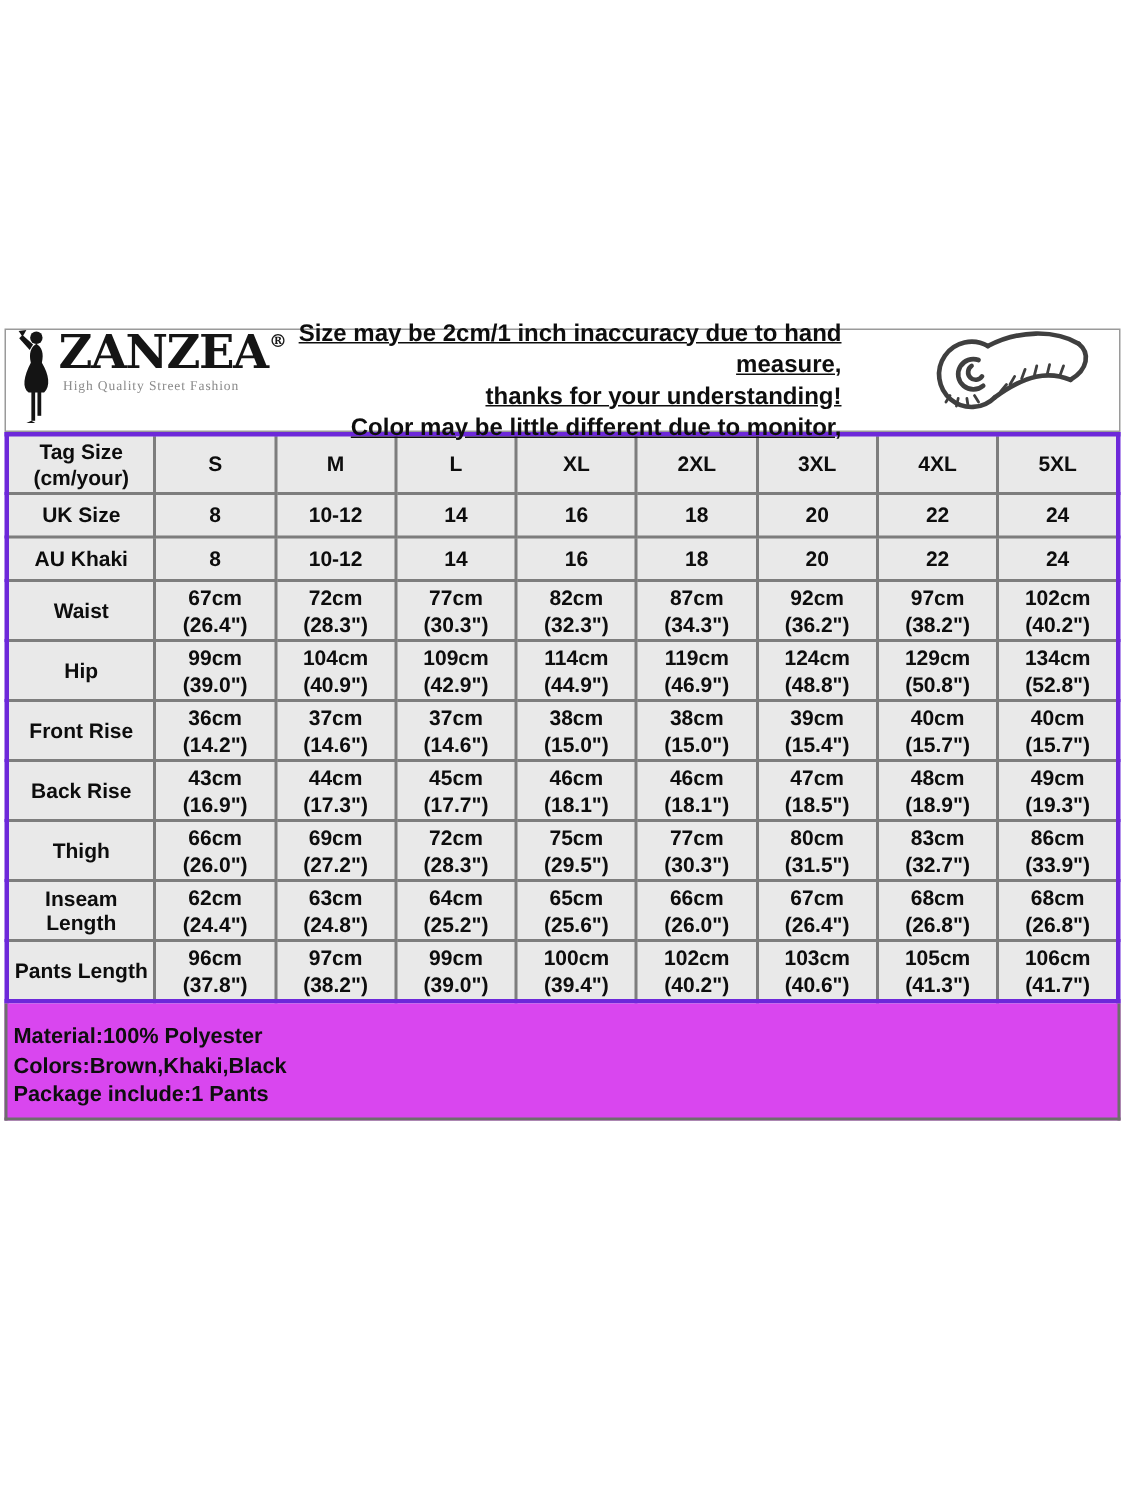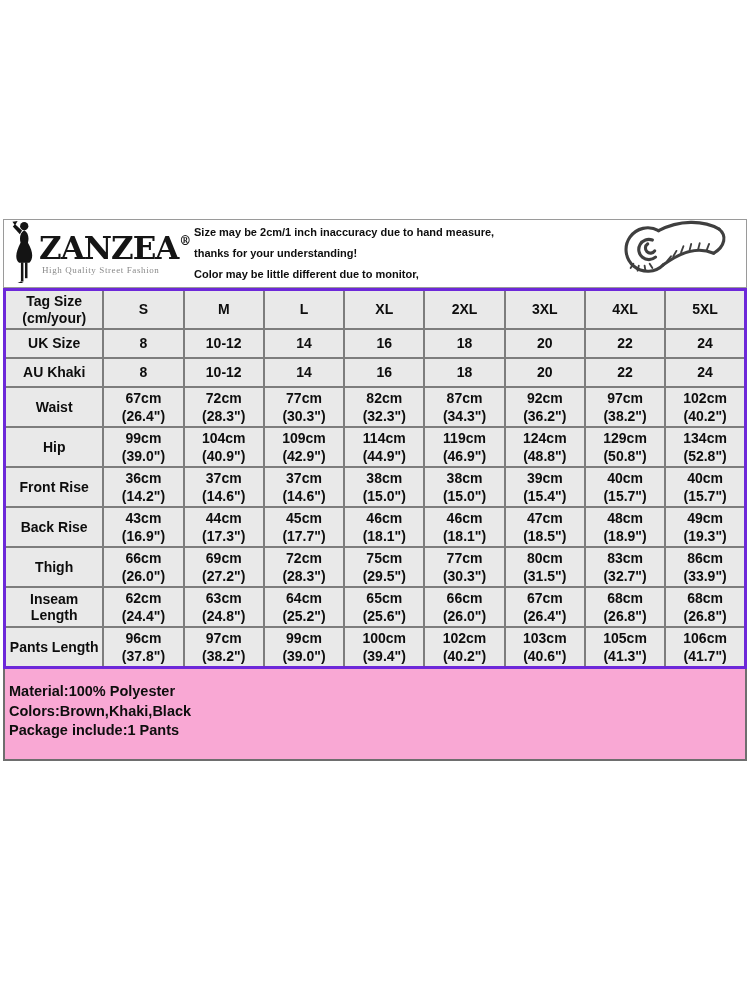--- a/index.html
+++ b/index.html
@@ -2,43 +2,43 @@
 <html><head>
 <meta charset="utf-8">
 <style>
   html,body{margin:0;padding:0;background:#fff;}
   .page{position:relative;width:750px;height:1000px;background:#ffffff;overflow:hidden;
         font-family:"Liberation Sans",sans-serif;color:#111;}
   .content{position:absolute;left:3px;top:219px;width:744px;}
 
   
   .header-box{box-sizing:border-box;border:1px solid #9a9a9a;height:69px;display:flex;align-items:center;background:#fff;}
-  .logo{width:190px;display:flex;align-items:center;padding-left:6px;box-sizing:border-box;}
+  .logo{width:190px;display:flex;padding-left:6px;box-sizing:border-box;}
   .figure-wrap{flex:0 0 auto;margin-right:2px;}
   .brand-text{display:flex;flex-direction:column;line-height:1;}
   .brand-row{font-family:"DejaVu Serif",serif;font-weight:bold;font-size:31px;letter-spacing:-1px;color:#151515;white-space:nowrap;}
   .reg{font-size:12px;vertical-align:14px;letter-spacing:0;margin-left:1px;}
   .tagline{font-size:9px;color:#8a8a8a;letter-spacing:0.6px;margin-top:2px;margin-left:3px;white-space:nowrap;font-family:Liberation Serif, serif;}
-  .disclaimer{flex:1;text-align:left;font-weight:bold;font-size:11px;line-height:21px;color:#0e0e0e;}
+  .disclaimer{flex:1;text-align:right;font-weight:bold;font-size:16px;line-height:21px;color:#0e0e0e;text-decoration:underline;}
   .tape-wrap{width:185px;display:flex;align-items:center;}
   .tape-wrap svg{margin-left:auto;margin-right:16px;}
 
   
   table.size-table{width:100%;border-collapse:collapse;table-layout:fixed;border:3px solid #6d28d9;}
   table.size-table td{border:2px solid #7d7d7d;background:#e9e9e9;text-align:center;vertical-align:middle;
       font-weight:bold;color:#0d0d0d;padding:0;font-size:14px;}
   table.size-table td.lbl{width:13%;}
   tr.r-tag td{height:37px;line-height:17px;}
   tr.r-single td{height:27px;line-height:15px;}
   tr.r-measure td{height:38px;line-height:18px;}
   tr.r-measure td.lbl{line-height:16px;}
 
   
-  .details-box{box-sizing:border-box;border:2px solid #6e6e6e;border-top:none;background:#f9a8d4;
-      padding:13px 6px 18px 4px;}
+  .details-box{box-sizing:border-box;border:2px solid #6e6e6e;border-top:none;background:#d946ef;
+      padding:13px 6px 4px 4px;}
   .detail-line{font-weight:bold;font-size:14.5px;line-height:19.5px;color:#0e0e0e;}
 </style>
 </head>
 <body>
 
 <div class="page">
   <div class="content">
 
     <div class="header-box">
       <div class="logo">

